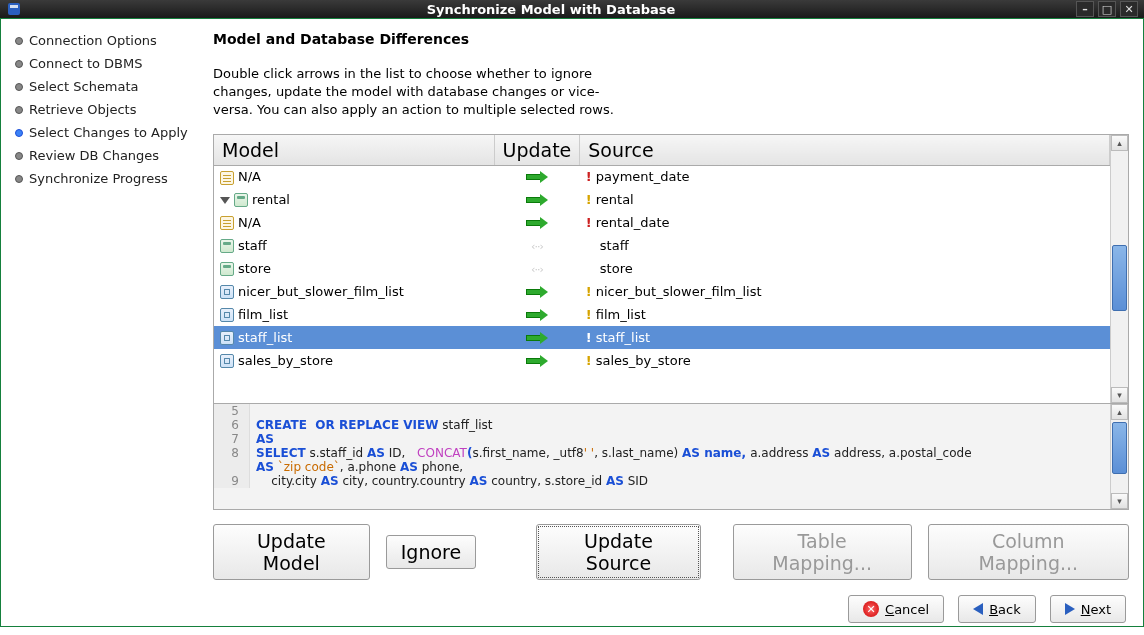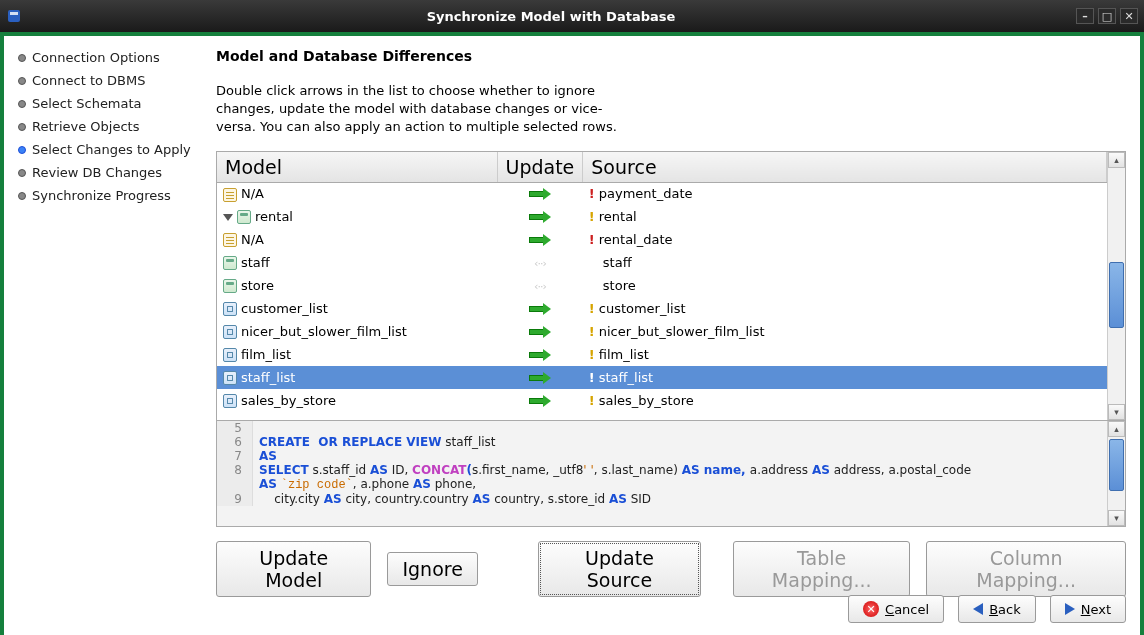--- a/index.html
+++ b/index.html
@@ -1,27 +1,27 @@
 <!DOCTYPE html>
 <html><head>
 <meta charset="utf-8">
 <style>
 * { box-sizing: border-box; margin: 0; padding: 0; font-family: "DejaVu Sans", "Liberation Sans", Arial, sans-serif; }
 html, body { width: 1144px; height: 635px; background: #fff; overflow: hidden; }
 
 .titlebar {
-  height: 32px; background: linear-gradient(#3a3a3a,#1a1a1a);
+  height: 18px; background: linear-gradient(#3a3a3a,#1a1a1a);
   display: flex; align-items: center; color: #fff; font-size: 13px;
   padding: 0 6px; font-weight: bold;
 }
 .titlebar .ticon { width:16px; height:16px; margin-right:8px; display:flex; align-items:center; justify-content:center; }
 .titlebar .ttitle { flex:1; text-align:center; }
 .titlebar .tbtn { width:18px; height:16px; display:flex; align-items:center; justify-content:center; border:1px solid #555; margin-left:4px; background:#2a2a2a; color:#ddd; font-size:11px; cursor:pointer; }
 
-.outer { border:4px solid #15803d; width:1144px; height:609px; display:flex; background:#fff; }
+.outer { border:1px solid #15803d; width:1144px; height:609px; display:flex; background:#fff; }
 
 .sidebar { width:200px; padding:14px 8px 8px 14px; font-size:13px; color:#222; }
 .step { display:flex; align-items:center; margin-bottom:8px; cursor:default; }
 .bullet { width:8px; height:8px; border-radius:50%; background:#888; border:1px solid #555; margin-right:6px; flex-shrink:0; }
 .bullet.active { background:#3b82f6; border-color:#1d4ed8; }
 
 .main { flex:1; padding:12px 14px 10px 0; display:flex; flex-direction:column; }
 .main-inner { padding-left:12px; display:flex; flex-direction:column; height:100%; }
 h2.heading { font-size:14px; font-weight:bold; margin-bottom:18px; }
 .desc { font-size:13px; line-height:1.4; margin-bottom:14px; max-width:420px; }
@@ -60,23 +60,23 @@
 .vscroll .sbtn { height:16px; background:linear-gradient(#fafafa,#e2e2e2); border:1px solid #bbb; display:flex; align-items:center; justify-content:center; font-size:9px; color:#555; cursor:pointer;}
 .vscroll .track { flex:1; position:relative; }
 .vscroll .thumb { position:absolute; left:1px; right:1px; background:linear-gradient(#8ab6e8,#5b8fd6); border:1px solid #3f6fb0; border-radius:2px; }
 
 .codewrap { display:flex; border:1px solid #aaa; border-top:0; height:106px; }
 .code { flex:1; overflow:hidden; font-family: "DejaVu Sans Mono", Menlo, Consolas, monospace; font-size:12px; background:#f3f3f3; color:#222; position:relative;}
 .code .line { display:flex; }
 .code .ln { width:36px; text-align:right; padding-right:10px; color:#888; background:#ececec; border-right:1px solid #ddd; user-select:none;}
 .code .tx { padding:0 6px; white-space:pre; }
 .kw { color:#1a4fd6; font-weight:bold; }
-.fn { color:#c040c0; font-weight:bold; }
+.fn { color:#c040c0; font-weight:normal;margin-left:8px; }
 .str{ color:#c96b00; }
-.id { color:#c96b00;font-family:Liberation Mono, monospace; }
+.id { color:#c96b00; }
 
 .actionbar { display:flex; gap:16px; margin-top:14px; align-items:center; }
 .btn { padding:5px 14px; font-size:19px; background:linear-gradient(#fdfdfd,#e8e8e8); border:1px solid #9a9a9a; border-radius:3px; cursor:pointer; }
 .btn:focus, .btn.focus { outline:1px dotted #555; outline-offset:-3px;margin-left:44px; }
 .btn[disabled]{ color:#999; cursor:default; }
 .spacer{flex:1}
 
 .footer { position:absolute; bottom:12px; right:18px; display:flex; gap:14px; }
 .navbtn { padding:5px 14px; font-size:13px; background:linear-gradient(#fdfdfd,#e8e8e8); border:1px solid #9a9a9a; border-radius:3px; cursor:pointer; display:flex; align-items:center; gap:6px; }
 .navbtn .mn { text-decoration:underline; }
@@ -170,25 +170,20 @@
                 </tr>
                 <tr class="row">
                   <td class="col-model pad-indent1"><span class="dbicon"></span><span>staff</span></td>
                   <td class="col-update"><span class="arrow-none">‹··›</span></td>
                   <td><span style="display: inline-block; width: 14px;"></span><span>staff</span></td>
                 </tr>
                 <tr class="row">
                   <td class="col-model pad-indent1"><span class="dbicon"></span><span>store</span></td>
                   <td class="col-update"><span class="arrow-none">‹··›</span></td>
                   <td><span style="display: inline-block; width: 14px;"></span><span>store</span></td>
-                </tr>
-                <tr class="row">
-                  <td class="col-model pad-indent1"><span class="viewicon"></span><span>customer_list</span></td>
-                  <td class="col-update"><span class="arrow-right"></span></td>
-                  <td><span class="warn">!</span><span>customer_list</span></td>
                 </tr>
                 <tr class="row">
                   <td class="col-model pad-indent1"><span class="viewicon"></span><span>nicer_but_slower_film_list</span></td>
                   <td class="col-update"><span class="arrow-right"></span></td>
                   <td><span class="warn">!</span><span>nicer_but_slower_film_list</span></td>
                 </tr>
                 <tr class="row">
                   <td class="col-model pad-indent1"><span class="viewicon"></span><span>film_list</span></td>
                   <td class="col-update"><span class="arrow-right"></span></td>
                   <td><span class="warn">!</span><span>film_list</span></td>

